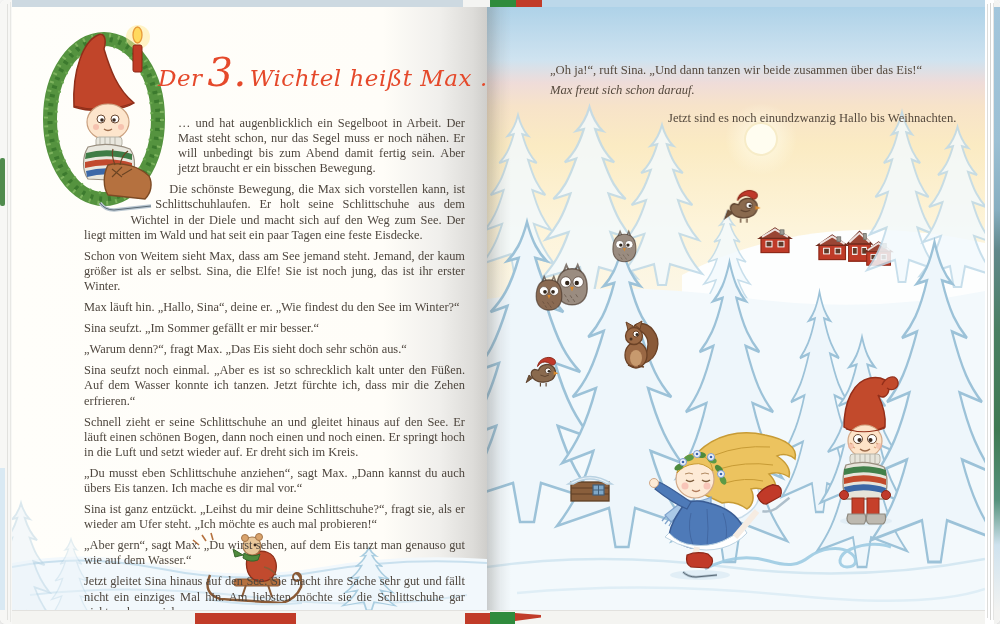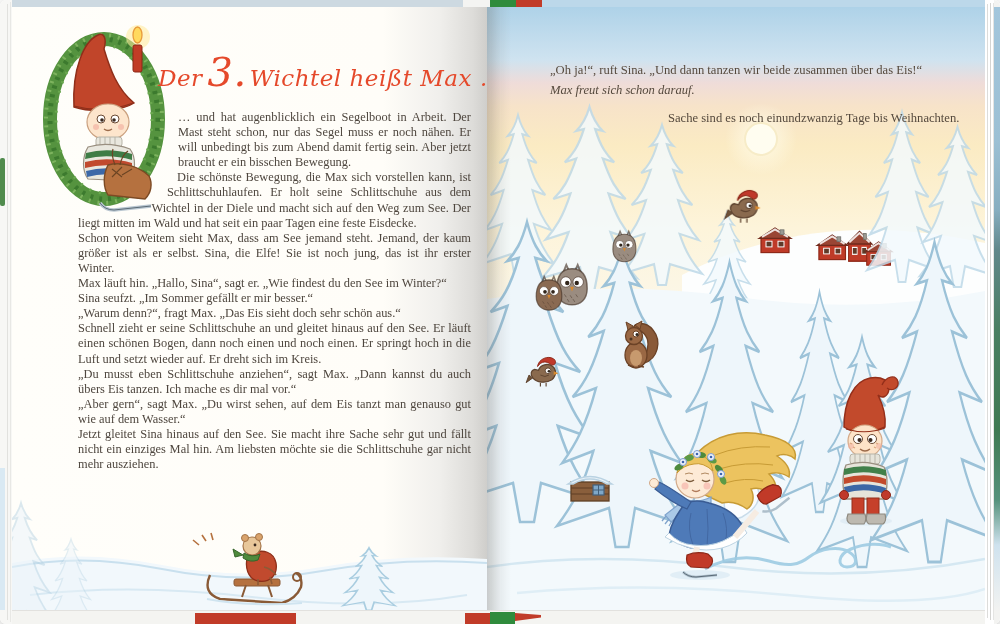--- a/index.html
+++ b/index.html
@@ -41,21 +41,21 @@
     background:linear-gradient(to bottom,#f3f3f1 0,#f3f3f1 7px,#a3c6dc 7px,#9cc0d4 140px,#87aec0 210px,
       #61888b 250px,#4a7f62 330px,#3f7a52 430px,#56927c 500px,#cfe2ee 545px,#f3f3f1 612px);}
   
   .title{position:absolute;left:146px;top:42px;color:#e5492b;white-space:nowrap;
          font-family:"DejaVu Serif",serif;font-style:italic;letter-spacing:.5px;}
   .title .t1{font-size:23px;}
   .title .t2{font-size:40px;margin:0 3px 0 5px;}
   .title .t3{font-size:23px;}
   .story{position:absolute;left:66px;top:103px;width:393px;text-align:justify;
          font-size:12.4px;line-height:15.1px;color:#4e463e;}
-  .story p{margin:0;}
+  .story p{margin:6px;}
   .float-wreath{float:left;width:94px;height:104px;
      shape-outside:ellipse(90px 106px at 24px 2px);margin-right:6px;}
   
   .rtext{position:absolute;font-size:12.6px;line-height:19px;color:#55493d;white-space:nowrap;}
   .rl1{left:63px;top:54px;}
   .rl2{left:63px;top:74px;font-style:italic;}
   .rl3{left:181px;top:102px;}
 </style>
 </head>
 <body>
@@ -185,25 +185,27 @@
 
       <div class="title">
         <span class="t1">Der</span><span class="t2">3.</span><span class="t3">Wichtel heißt Max …</span>
       </div>
 
       <div class="story">
         <div class="float-wreath"></div>
         <p>… und hat augenblicklich ein Segelboot in Arbeit. Der Mast steht schon, nur das Segel muss er noch nähen. Er will unbedingt bis zum Abend damit fertig sein. Aber jetzt braucht er ein bisschen Bewegung.</p>
         <p>Die schönste Bewegung, die Max sich vorstellen kann, ist Schlittschuhlaufen. Er holt seine Schlittschuhe aus dem Wichtel in der Diele und macht sich auf den Weg zum See. Der liegt mitten im Wald und hat seit ein paar Tagen eine feste Eisdecke.</p>
         <p>Schon von Weitem sieht Max, dass am See jemand steht. Jemand, der kaum größer ist als er selbst. Sina, die Elfe! Sie ist noch jung, das ist ihr erster Winter.</p>
-        <p>Max läuft hin. „Hallo, Sina“, sagt er. „Wie findest du den See im Winter?“</p>
+        <p>Max läuft hin. „Hallo, Sina“, deine er. „Wie findest du den See im Winter?“</p>
         <p>Sina seufzt. „Im Sommer gefällt er mir besser.“</p>
         <p>„Warum denn?“, fragt Max. „Das Eis sieht doch sehr schön aus.“</p>
+        <p>Sina seufzt noch einmal. „Aber es ist so schrecklich kalt unter den Füßen. Auf dem Wasser konnte ich tanzen. Jetzt fürchte ich, dass mir die Zehen erfrieren.“</p>
         <p>Schnell zieht er seine Schlittschuhe an und gleitet hinaus auf den See. Er läuft einen schönen Bogen, dann noch einen und noch einen. Er springt hoch in die Luft und setzt wieder auf. Er dreht sich im Kreis.</p>
         <p>„Du musst eben Schlittschuhe anziehen“, sagt Max. „Dann kannst du auch übers Eis tanzen. Ich mache es dir mal vor.“</p>
+        <p>Sina ist ganz entzückt. „Leihst du mir deine Schlittschuhe?“, fragt sie, als er wieder am Ufer steht. „Ich möchte es auch mal probieren!“</p>
         <p>„Aber gern“, sagt Max. „Du wirst sehen, auf dem Eis tanzt man genauso gut wie auf dem Wasser.“</p>
         <p>Jetzt gleitet Sina hinaus auf den See. Sie macht ihre Sache sehr gut und fällt nicht ein einziges Mal hin. Am liebsten möchte sie die Schlittschuhe gar nicht mehr ausziehen.</p>
       </div>
     </div>
 
     <div class="right-page">
       <svg class="abs" width="498" height="603" viewBox="0 0 498 603">
         <defs>
           <linearGradient id="sky" x1="0" y1="0" x2="0" y2="1">
             <stop offset="0" stop-color="#aed2e8"></stop>
@@ -399,21 +401,21 @@
           <circle cx="48" cy="122" r="4.5" fill="#c0392b" stroke="#8d2717"></circle>
           <rect x="14" y="125" width="12" height="17" fill="#c6402a" stroke="#942f1a"></rect>
           <rect x="29" y="125" width="12" height="17" fill="#c6402a" stroke="#942f1a"></rect>
           <path d="M10,141 q-3,8 3,10 l13,0 q3,-4 1,-10 Z" fill="#bdb9b0" stroke="#8e8a80" stroke-width="1.2"></path>
           <path d="M29,141 q-2,8 2,10 l14,0 q4,-3 2,-10 Z" fill="#bdb9b0" stroke="#8e8a80" stroke-width="1.2"></path>
         </g>
       </svg>
 
       <div class="rtext rl1">„Oh ja!“, ruft Sina. „Und dann tanzen wir beide zusammen über das Eis!“</div>
       <div class="rtext rl2">Max freut sich schon darauf.</div>
-      <div class="rtext rl3">Sache sind es noch einundzwanzig Tage bis Weihnachten.</div>
+      <div class="rtext rl3">Jetzt sind es noch einundzwanzig Hallo bis Weihnachten.</div>
     </div>
 
     <div class="gutter-r"></div>
 
     <div class="band-bottom">
       <div class="r1"></div>
       <div class="r2"></div>
       <div class="g1"></div>
       <div class="r3"></div>
     </div>

